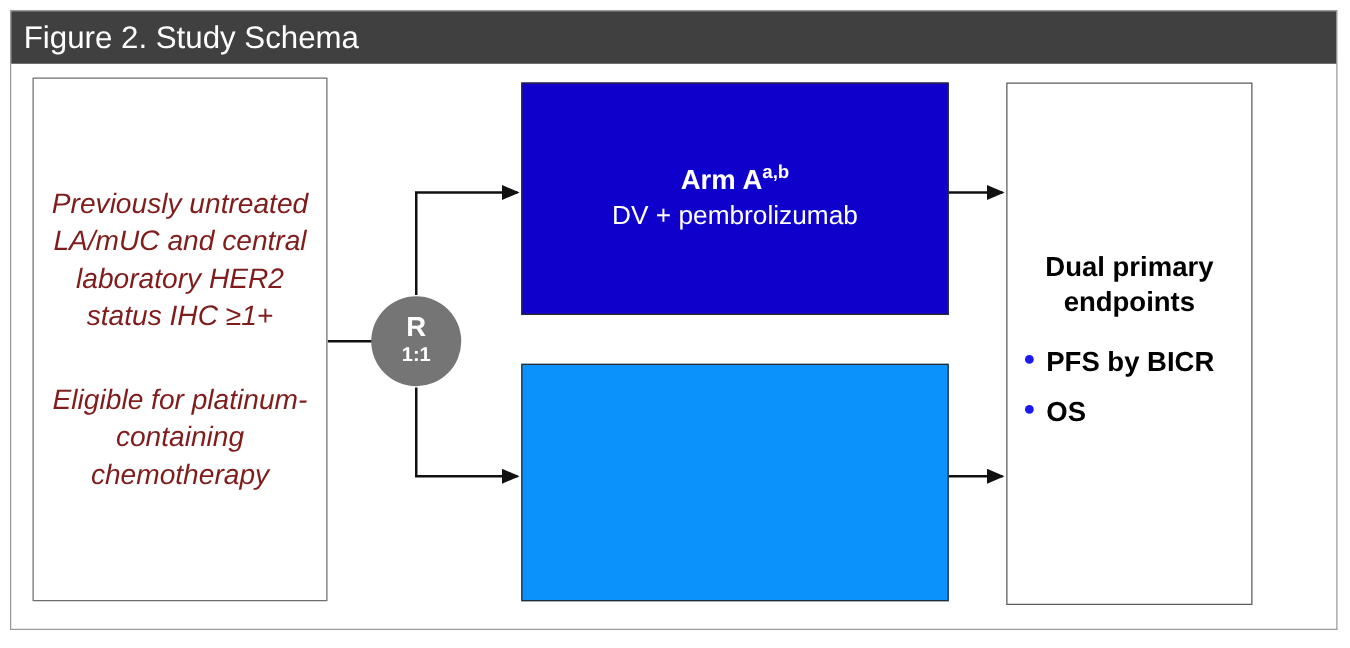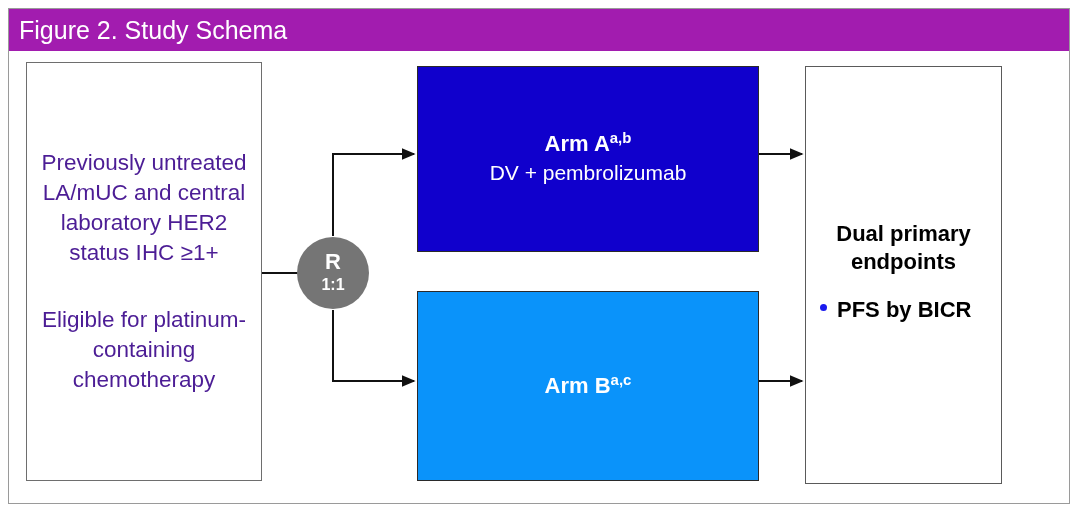--- a/index.html
+++ b/index.html
@@ -25,21 +25,21 @@
     height: 496px;
     border: 1px solid #9a9a9a;
     box-sizing: border-box;
   }
   .title-bar {
     position: absolute;
     left: 9px;
     top: 9px;
     width: 1060px;
     height: 42px;
-    background: #a21caf;
+    background: #404040;
     box-sizing: border-box;
     display: flex;
     align-items: center;
   }
   .title-text {
     color: #ffffff;
     font-size: 25px;
     line-height: 1;
     padding-left: 10px;
     letter-spacing: 0px;
@@ -60,21 +60,22 @@
     top: 62px;
     width: 236px;
     height: 419px;
     border: 1px solid #6e6e6e;
     background: #ffffff;
     padding: 6px 4px;
   }
   #eligibility-box .para {
     font-size: 22.5px;
     line-height: 30px;
-    color: #4c1d95;
+    color: #7f1d1d;
+    font-style: italic;
   }
   #eligibility-box .para.second {
     margin-top: 37px;
   }
   
   #randomization-node {
     position: absolute;
     left: 297px;
     top: 237px;
     width: 72px;
@@ -217,28 +218,29 @@
   </div>
 
   <div class="box" id="arm-a-box">
     <div class="arm-title">
       <span>Arm A</span><sup>a,b</sup>
     </div>
     <div class="arm-desc">DV + pembrolizumab</div>
   </div>
 
   <div class="box" id="arm-b-box">
-    <div class="arm-title">
-      <span>Arm B</span><sup>a,c</sup>
-    </div>
   </div>
 
   <div class="box" id="endpoints-box">
     <div class="endpoints-title">Dual primary endpoints</div>
     <div class="endpoint-list">
       <div class="endpoint-item">
         <span class="bullet-dot"></span>
         <span>PFS by BICR</span>
       </div>
+      <div class="endpoint-item">
+        <span class="bullet-dot"></span>
+        <span>OS</span>
+      </div>
     </div>
   </div>
 
 </div>
 
 </body></html>

